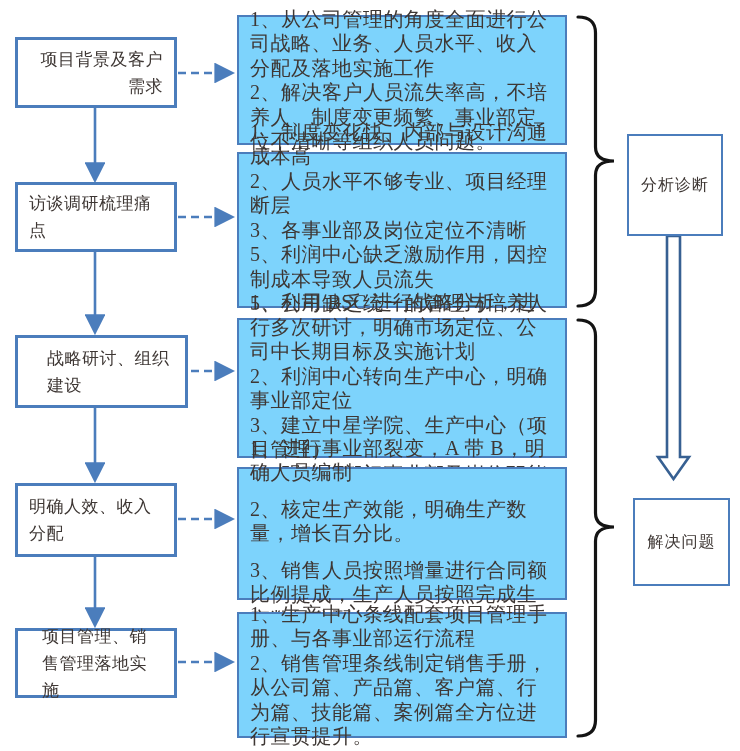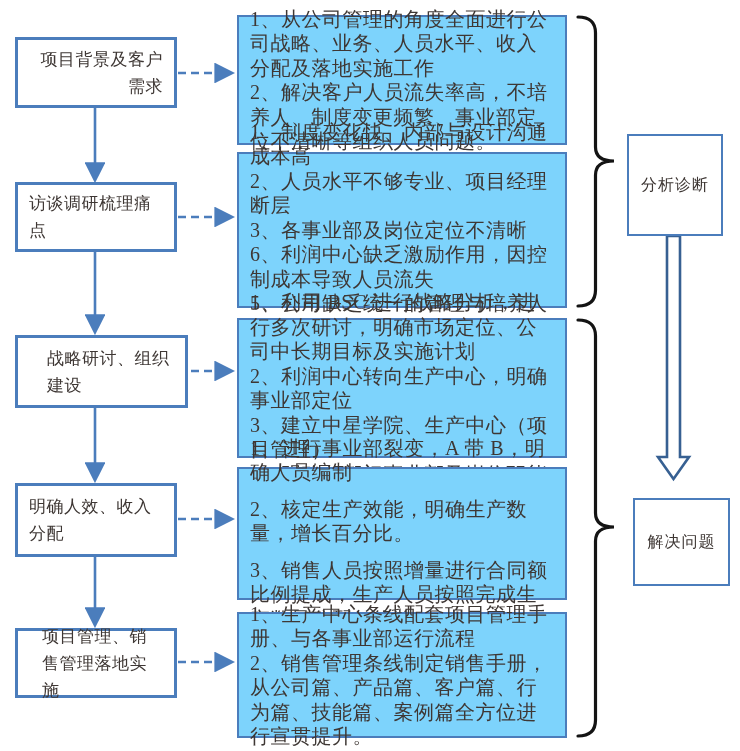--- a/index.html
+++ b/index.html
@@ -127,21 +127,21 @@
 
   <div class="abs detail-box" style="left:237px; top:15px; width:330px; height:130px;">
     <div class="detail-item">1、从公司管理的角度全面进行公司战略、业务、人员水平、收入分配及落地实施工作</div>
     <div class="detail-item">2、解决客户人员流失率高，不培养人、制度变更频繁、事业部定位不清晰等组织人员问题。</div>
   </div>
 
   <div class="abs detail-box" style="left:237px; top:152px; width:330px; height:156px;">
     <div class="detail-item">1、制度变化快、内部与设计沟通成本高</div>
     <div class="detail-item">2、人员水平不够专业、项目经理断层</div>
     <div class="detail-item">3、各事业部及岗位定位不清晰</div>
-    <div class="detail-item">6、利润中心缺乏激励作用，因控制成本导致人员流失</div>
+    <div class="detail-item">5、利润中心缺乏激励作用，因控制成本导致人员流失</div>
     <div class="detail-item">5、公司缺乏统一的管理与培养人才机制</div>
   </div>
 
   <div class="abs detail-box" style="left:237px; top:318px; width:330px; height:140px;justify-content:center;">
     <div class="detail-item">1、利用 BSC 进行战略分析，进行多次研讨，明确市场定位、公司中长期目标及实施计划</div>
     <div class="detail-item">2、利润中心转向生产中心，明确事业部定位</div>
     <div class="detail-item">3、建立中星学院、生产中心（项目管理）</div>
     <div class="detail-item">4、明确各部门事业部及岗位职能</div>
   </div>
 

